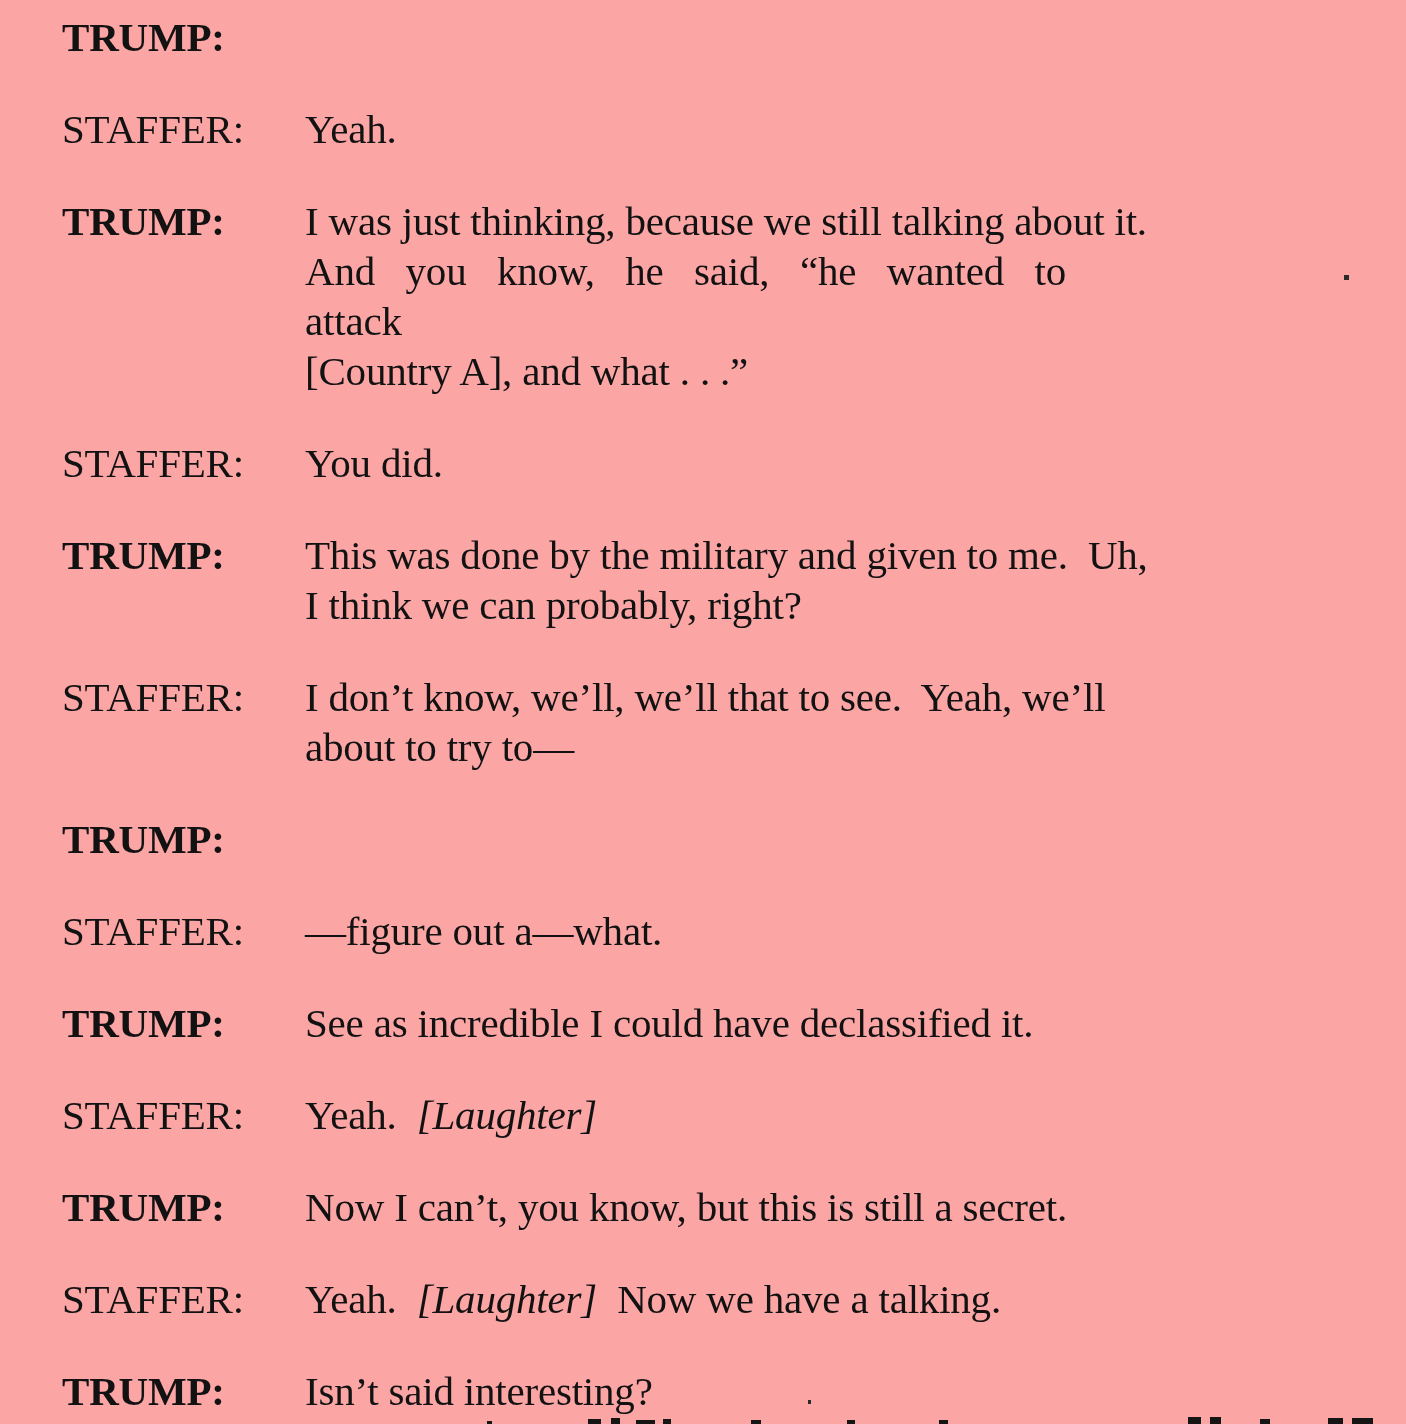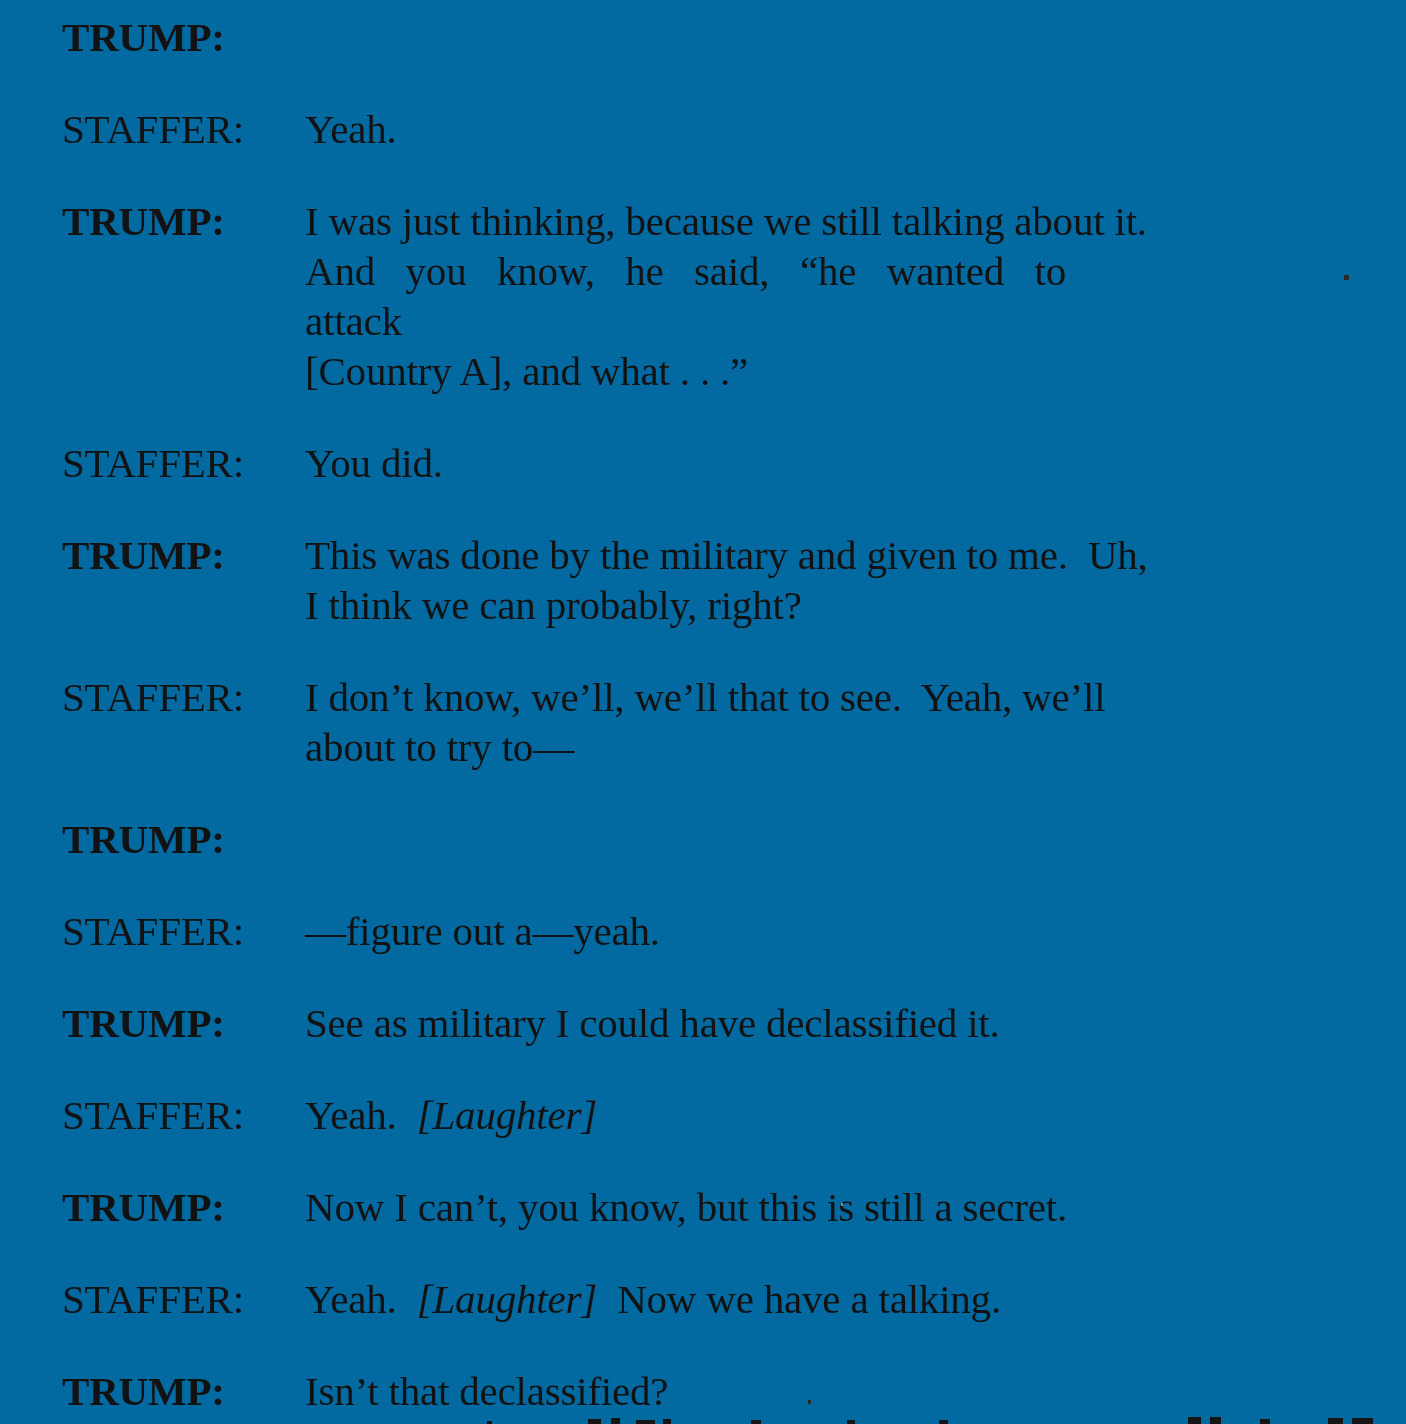--- a/index.html
+++ b/index.html
@@ -13,21 +13,21 @@
     position: relative;
     overflow: hidden;
     font-family: "Liberation Serif", "DejaVu Serif", serif;
     color: #121212;
   }
   .page {
     position: absolute;
     inset: 0;
     box-sizing: border-box;
     padding: 12px 0 0 62px;
-    background: #0369a1;
+    background: #fca5a5;
   }
   .entry {
     display: flex;
     align-items: flex-start;
     margin-bottom: 42px;
   }
   .speaker {
     flex: 0 0 243px;
     width: 243px;
     font-size: 41px;
@@ -103,27 +103,27 @@
           <div class="line"><span class="seg">I don’t know, we’ll, we’ll that to see.  Yeah, we’ll</span></div>
           <div class="line"><span class="seg">about to try to—</span></div>
         </div>
       </div>
       <div class="entry">
         <div class="speaker bold">TRUMP:</div>
       </div>
       <div class="entry">
         <div class="speaker">STAFFER:</div>
         <div class="dialogue">
-          <div class="line"><span class="seg">—figure out a—yeah.</span></div>
+          <div class="line"><span class="seg">—figure out a—what.</span></div>
         </div>
       </div>
       <div class="entry">
         <div class="speaker bold">TRUMP:</div>
         <div class="dialogue">
-          <div class="line"><span class="seg">See as military I could have declassified it.</span></div>
+          <div class="line"><span class="seg">See as incredible I could have declassified it.</span></div>
         </div>
       </div>
       <div class="entry">
         <div class="speaker">STAFFER:</div>
         <div class="dialogue">
           <div class="line"><span class="seg">Yeah.  </span><span class="seg italic">[Laughter]</span></div>
         </div>
       </div>
       <div class="entry">
         <div class="speaker bold">TRUMP:</div>
@@ -133,21 +133,21 @@
       </div>
       <div class="entry">
         <div class="speaker">STAFFER:</div>
         <div class="dialogue">
           <div class="line"><span class="seg">Yeah.  </span><span class="seg italic">[Laughter]</span><span class="seg">  Now we have a talking.</span></div>
         </div>
       </div>
       <div class="entry">
         <div class="speaker bold">TRUMP:</div>
         <div class="dialogue">
-          <div class="line"><span class="seg">Isn’t that declassified?</span></div>
+          <div class="line"><span class="seg">Isn’t said interesting?</span></div>
         </div>
       </div>
     </div>
 </div>
 
 <div class="speck" style="left:1344px; top:275px; width:5px; height:5px;"></div>
 <div class="speck" style="left:841px; top:1203px; width:2px; height:3px; background:#8a8a8a;"></div>
 <div class="speck" style="left:808px; top:1400px; width:3px; height:4px;"></div>
 
 <div>

